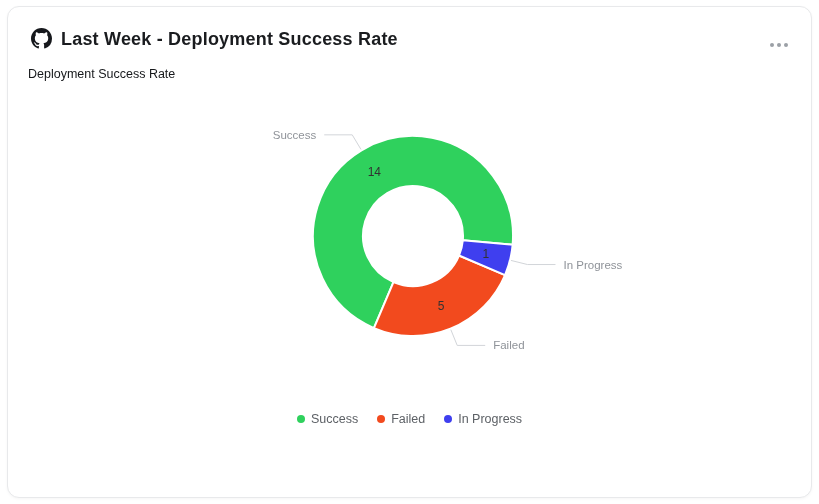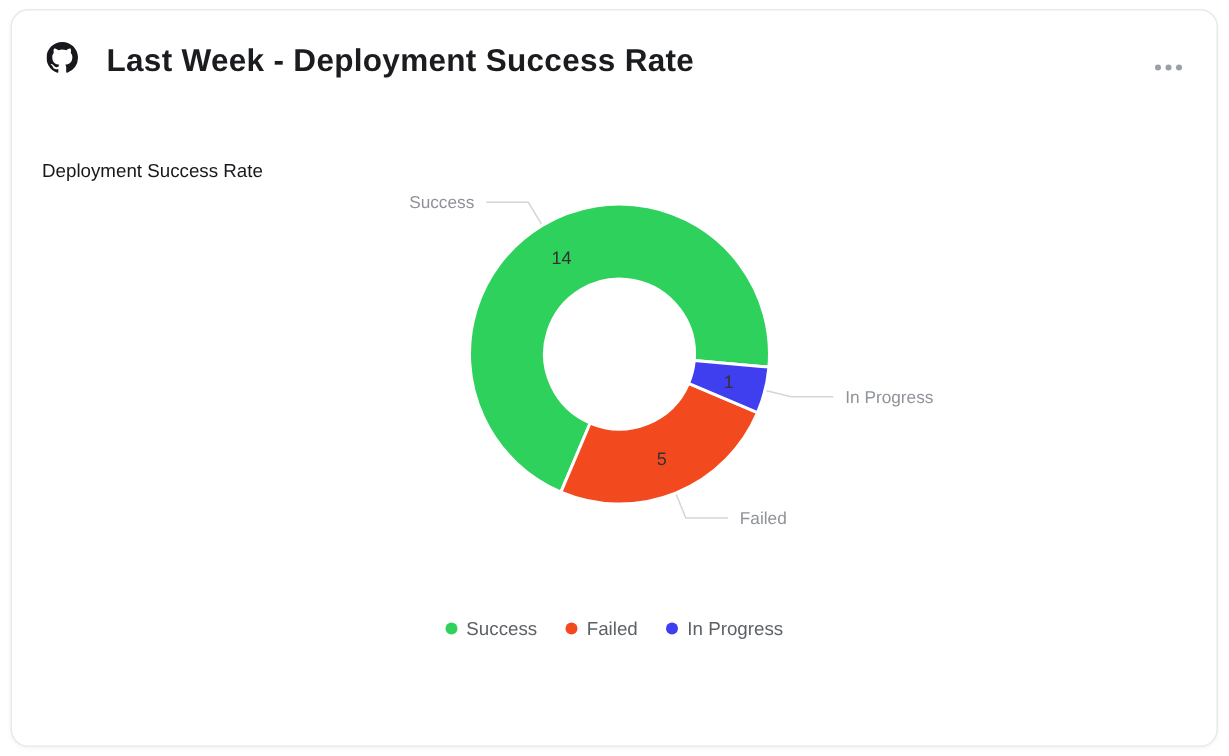--- a/index.html
+++ b/index.html
@@ -26,22 +26,22 @@
     height: 56px;
   }
   .gh-icon {
     position: absolute;
     left: 23px; top: 21px;
     width: 21px; height: 21px;
     color: #16181c;
   }
   .card-title {
     position: absolute;
-    left: 63px; top: 22px;
-    font-size: 21px;
+    left: 53px; top: 22px;
+    font-size: 18px;
     font-weight: 700;
     letter-spacing: 0.2px;
     color: #1a1c1f;
     white-space: nowrap;
   }
   .menu-btn {
     position: absolute;
     right: 18px; top: 28px;
     width: 28px; height: 20px;
     border: none;
@@ -57,21 +57,20 @@
     width: 4px; height: 4px;
     border-radius: 50%;
     background: #9ba0a6;
     display: block;
   }
   .card-subtitle {
     position: absolute;
     left: 20px; top: 60px;
     font-size: 12.5px;
     color: #16181b;
-    margin-top: 40px;
   }
   .chart-area {
     position: absolute;
     left: 0; top: 80px;
     width: 803px; height: 330px;
   }
   .chart-area svg { display: block; }
   .legend {
     position: absolute;
     left: 0; top: 401px; right: 0;

